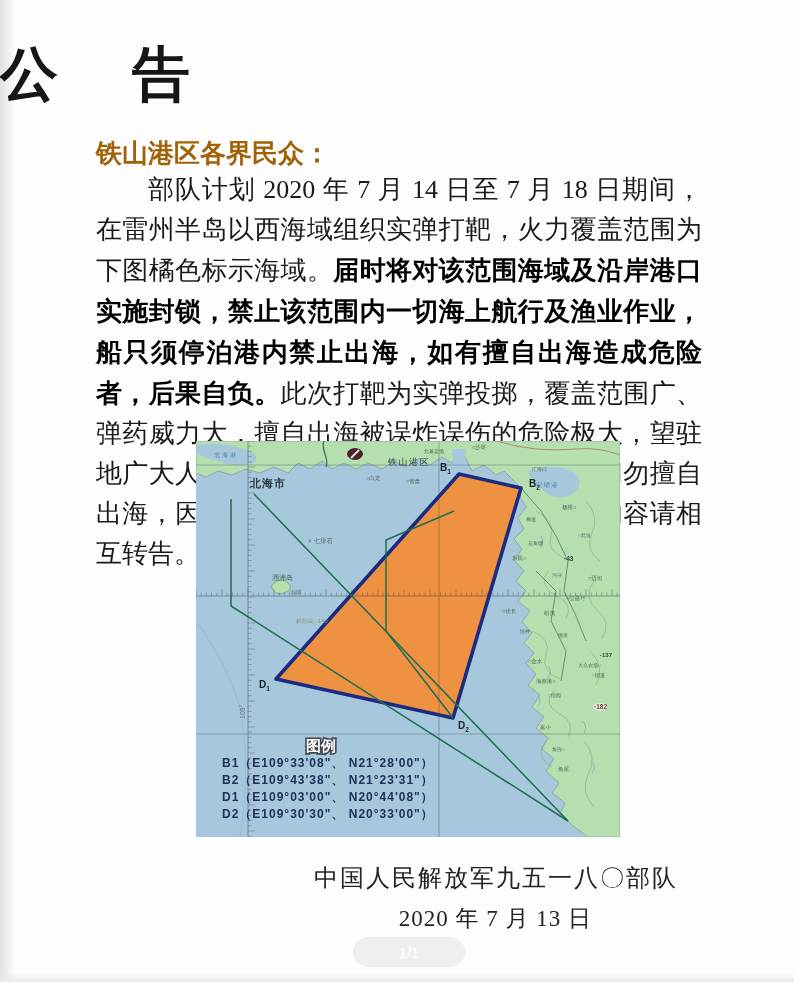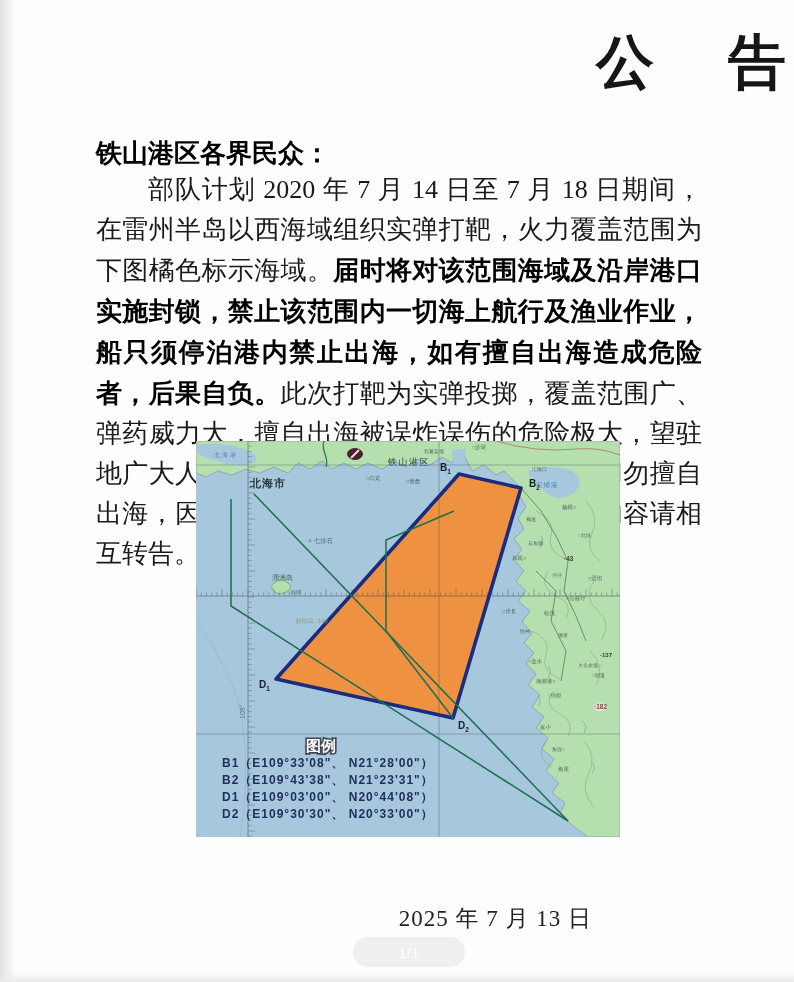--- a/index.html
+++ b/index.html
@@ -2,25 +2,25 @@
 <html><head>
 <meta charset="utf-8">
 <style>
   html,body{margin:0;padding:0;background:#fff;}
   .page{position:relative;width:794px;height:982px;background:#fdfdfd;overflow:hidden;
         font-family:"Liberation Serif","DejaVu Serif",serif;color:#1c1c1c;}
   .edge-left{position:absolute;left:0;top:0;width:16px;height:100%;
         background:linear-gradient(90deg,#e4e2e0,rgba(255,255,255,0));}
   .edge-bottom{position:absolute;left:0;bottom:0;width:100%;height:9px;
         background:linear-gradient(0deg,#e8eaec,rgba(255,255,255,0));}
-  .title{position:absolute;top:24px;left:0;width:100%;text-align:right;
+  .title{position:absolute;top:36px;left:0;width:100%;text-align:left;
         font-family:"Liberation Sans","DejaVu Sans",sans-serif;
         font-size:58px;font-weight:700;letter-spacing:8px;color:#161616;}
   .salutation{position:absolute;left:96px;top:136px;font-size:26px;font-weight:700;
-        font-family:"Liberation Serif","DejaVu Serif",serif;color:#000000;}
+        font-family:"Liberation Serif","DejaVu Serif",serif;color:#a16207;}
   .body-text{position:absolute;left:96px;top:170px;width:606px;
         font-size:26px;line-height:40px;text-align:justify;text-indent:2em;
         color:#1a1a1a;margin:0;}
   .body-text .seg-bold{font-family:"Liberation Sans","DejaVu Sans",sans-serif;
         font-weight:700;color:#000000;}
   .map-wrap{position:absolute;left:196px;top:441px;width:424px;height:396px;}
   .map-wrap svg{display:block;width:100%;height:100%;}
   .signature{position:absolute;top:862px;right:116px;font-size:24px;color:#222;
         letter-spacing:2px;}
   .date-line{position:absolute;top:903px;right:202px;font-size:23px;color:#222;
@@ -167,20 +167,21 @@
           <text x="340" y="242" font-size="5.5" fill="#53635a">海寮港○</text>
           <text x="352" y="256" font-size="5" fill="#53635a">○恒园</text>
           <text x="398" y="268" font-size="6.5" fill="#8a4a42" font-weight="700">·182</text>
           <text x="344" y="288" font-size="5.5" fill="#53635a">富小</text>
           <text x="356" y="310" font-size="5" fill="#53635a">角连○</text>
           <text x="362" y="330" font-size="5.5" fill="#53635a">角尾</text>
         </g>
     </svg>
   </div>
 
-  <div class="date-line">2025 年 7 月 13 日</div>
+  <div class="signature">中国人民解放军九五一八〇部队</div>
+  <div class="date-line">2020 年 7 月 13 日</div>
 
   <div class="page-badge">
     <span>1/1</span>
   </div>
 
   <div class="edge-bottom"></div>
 </div>
 
 </body></html>

